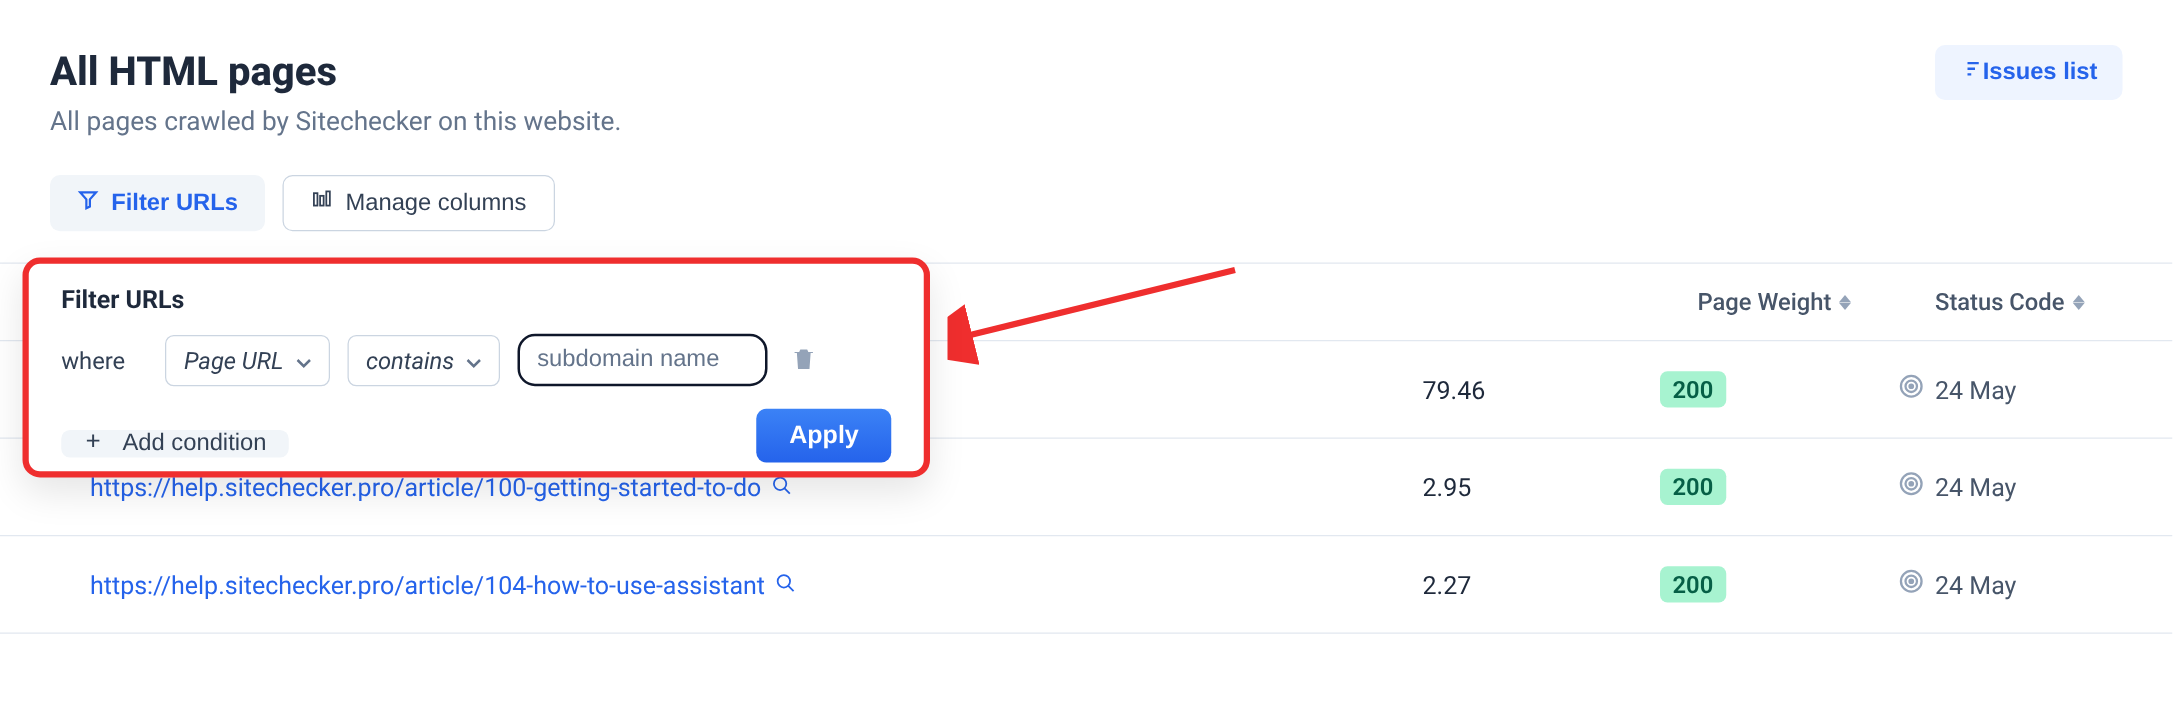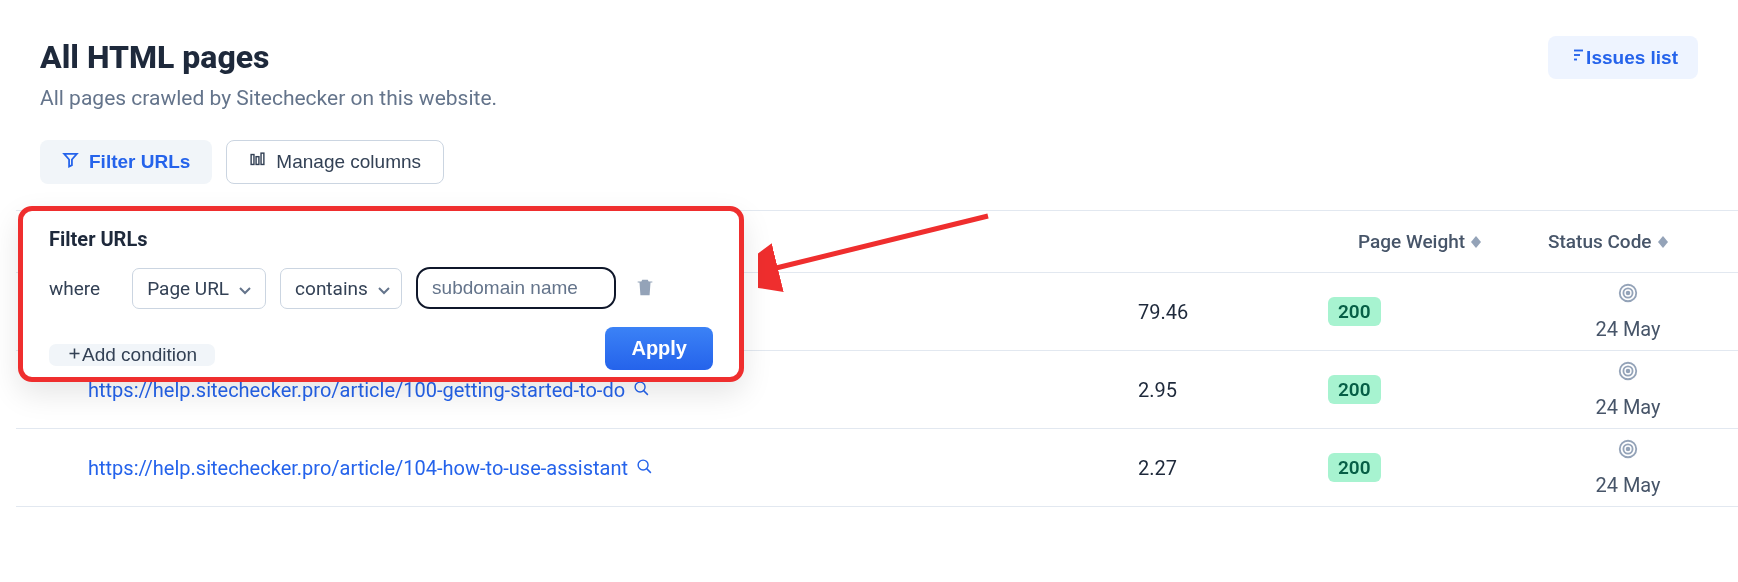--- a/index.html
+++ b/index.html
@@ -62,21 +62,21 @@
     display: flex;
     align-items: center;
     gap: 10px;
     cursor: pointer;
   }
 
   
   .table-wrap {
     position: absolute;
     top: 210px;
-    left: 16px;
+    left: 0;
     right: 0;
     border-top: 1px solid #e2e8f0;
   }
   .thead {
     display: flex;
     font-size: 19px;
     color: #475569;
     font-weight: 500;
     border-bottom: 1px solid #e2e8f0;
     height: 62px;
@@ -100,21 +100,21 @@
   .mag-icon { color:#2563eb; }
   .status-badge {
     display:inline-block;
     background:#a7f3d0;
     color:#065f46;
     border-radius:6px;
     padding:3px 10px;
     font-weight:600;
     font-size:19px;
   }
-  .issue-cell { display:flex; align-items:center; gap:8px; color:#475569;flex-direction:column; }
+  .issue-cell { display:flex; align-items:center; gap:8px; color:#475569; }
   .target-icon { color:#94a3b8; }
 
   
   .filter-panel {
     position: absolute;
     top: 206px;
     left: 18px;
     width: 726px;
     height: 176px;
     background: #fff;
@@ -131,20 +131,21 @@
     border:1px solid #cbd5e1;
     border-radius:7px;
     padding:8px 14px;
     font-size:19px;
     color:#334155;
     display:flex;
     align-items:center;
     gap:10px;
     cursor:pointer;
     background:#fff;
+    font-style:italic;
   }
   .fake-select .chev { color:#64748b; }
   .fp-input {
     border:2px solid #0f172a;
     border-radius:14px;
     padding:8px 14px;
     font-size:19px;
     width:200px;
     color:#64748b;
     outline:none;
@@ -154,21 +155,21 @@
     display:flex; justify-content:space-between; align-items:center;
     margin-top:18px;
   }
   .add-cond-btn {
     background:#f1f5f9;
     border:none;
     border-radius:7px;
     padding:0 18px;
     font-size:19px;
     color:#334155;
-    display:flex; align-items:center; gap:0;
+    display:flex; align-items:center; gap:16px;
     cursor:pointer;
     margin-top:12px;
   }
   .apply-btn {
     background: linear-gradient(180deg,#3b82f6,#2563eb);
     border:none;
     border-radius:8px;
     padding:10px 26px;
     font-size:20px;
     color:#fff;

